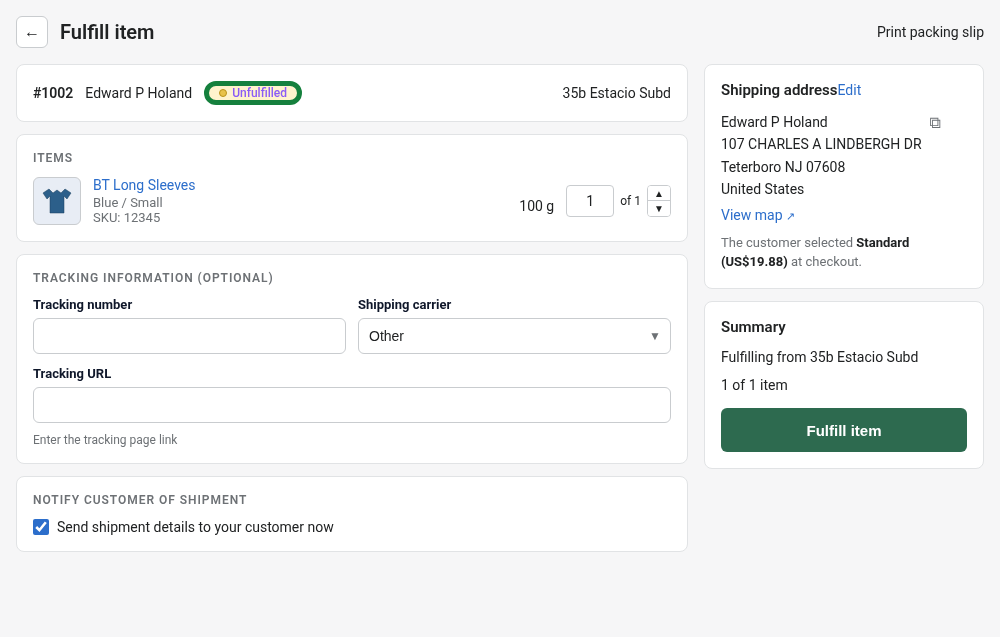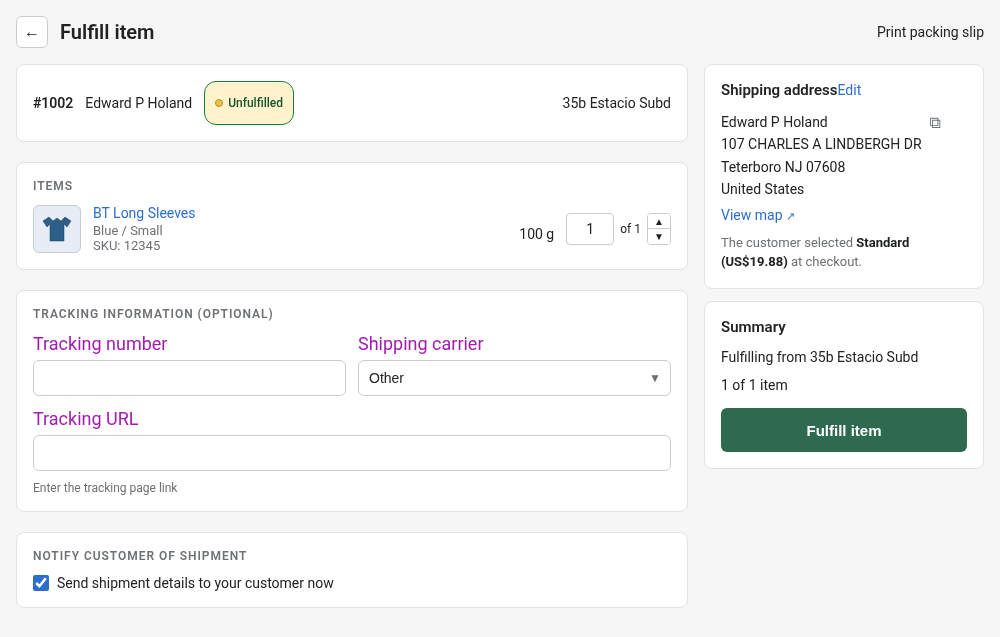--- a/index.html
+++ b/index.html
@@ -53,21 +53,21 @@
     }
     .main-layout {
       display: flex;
       gap: 16px;
       align-items: flex-start;
     }
     .left-column {
       flex: 1;
       display: flex;
       flex-direction: column;
-      gap: 20px;
+      gap: 12px;
     }
     .right-column {
       width: 280px;
       display: flex;
       flex-direction: column;
       gap: 12px;
     }
     .card {
       background: #fff;
       border: 1px solid #e1e3e5;
@@ -85,26 +85,26 @@
     }
     .customer-name {
       font-size: 14px;
       color: #202223;
     }
     .badge-unfulfilled {
       display: flex;
       align-items: center;
       gap: 5px;
       background: #fff3cd;
-      border: 1px solid #15803d;
+      border: 5px solid #15803d;
       border-radius: 12px;
-      padding: 14px 10px;
+      padding: 0 10px;
       font-size: 12px;
       font-weight: 500;
-      color: #14532d;
+      color: #8b5cf6;
     }
     .badge-dot {
       width: 8px;
       height: 8px;
       border-radius: 50%;
       background: #e8c24a;
       border: 1.5px solid #b8921a;
     }
     .location-text {
       margin-left: auto;
@@ -213,23 +213,23 @@
       margin-bottom: 12px;
     }
     .form-group {
       display: flex;
       flex-direction: column;
       gap: 6px;
     }
     .form-group.half { flex: 1; }
     .form-group.full { width: 100%; }
     .form-label {
-      font-size: 18px;
-      font-weight: 400;
-      color: #a21caf;
+      font-size: 13px;
+      font-weight: 700;
+      color: #0f172a;
     }
     .form-input {
       height: 36px;
       border: 1px solid #c9cccf;
       border-radius: 6px;
       padding: 0 10px;
       font-size: 14px;
       color: #202223;
       background: #fff;
       outline: none;

